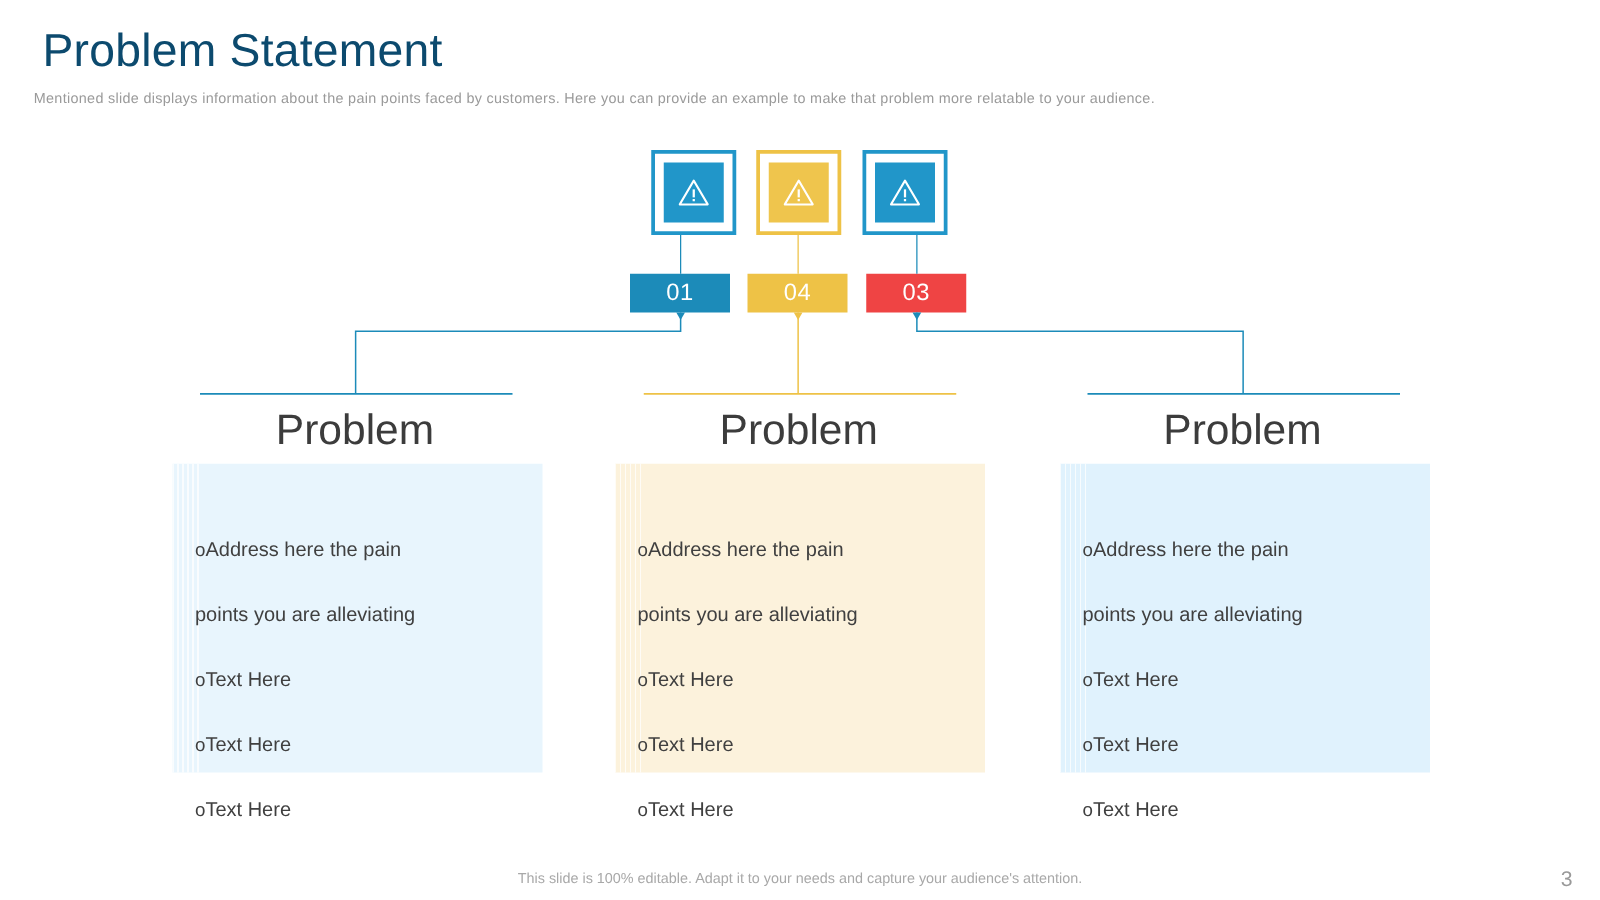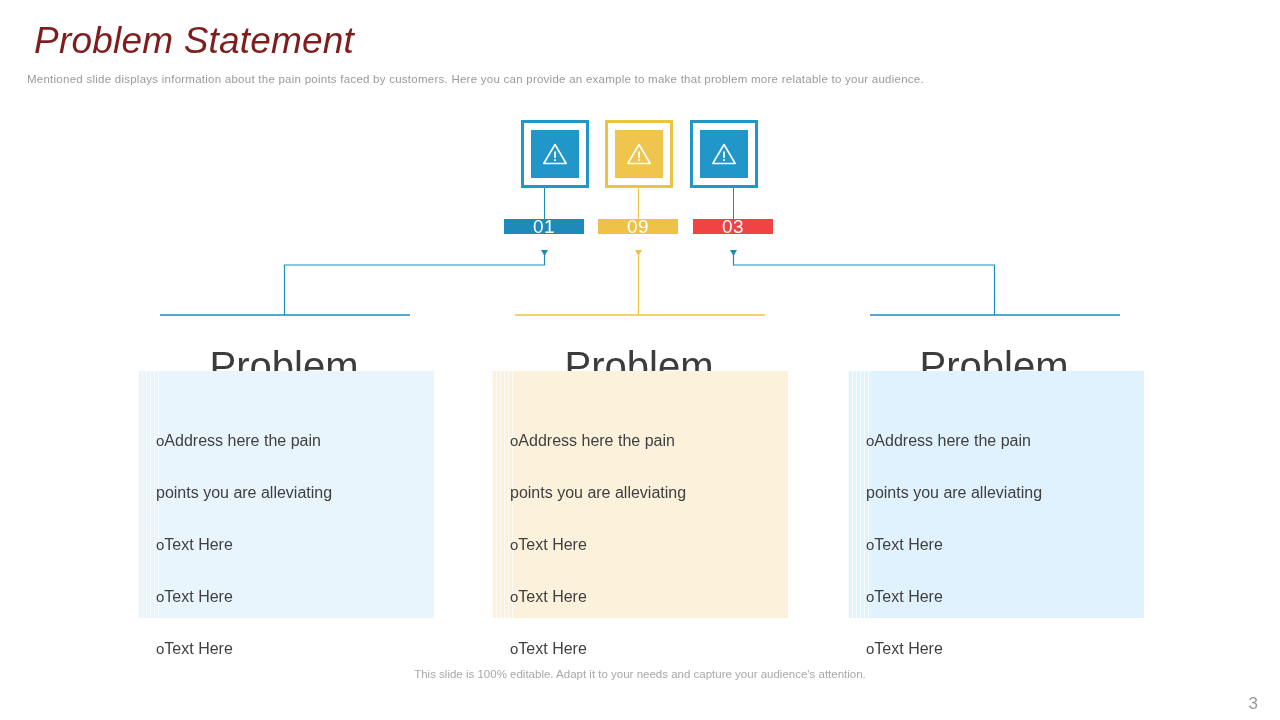--- a/index.html
+++ b/index.html
@@ -18,25 +18,24 @@
     position: absolute;
     inset: 0;
   }
 
   
   .title {
     position: absolute;
     left: 34px;
     top: 20px;
     font-size: 37px;
-    color: #7f1d1d;
+    color: #0c4a6e;
     font-weight: 400;
     letter-spacing: 0.2px;
     white-space: nowrap;
-    font-style: italic;
   }
   .subtitle {
     position: absolute;
     left: 27px;
     top: 73px;
     font-size: 11.5px;
     color: #9a9a9a;
     letter-spacing: 0.25px;
     white-space: nowrap;
   }
@@ -67,21 +66,21 @@
   .tile-1 .inner { background: #2196c9; }
   .tile-2 { left: 605px; border-color: #eec246; }
   .tile-2 .inner { background: #efc54d; }
   .tile-3 { left: 690px; border-color: #2196c9; }
   .tile-3 .inner { background: #2196c9; }
 
   
   .numbar {
     position: absolute;
     top: 219px;
-    height: 15px;
+    height: 31px;
     width: 80px;
     color: #ffffff;
     font-size: 19px;
     display: flex;
     align-items: center;
     justify-content: center;
     letter-spacing: 0.5px;
   }
   .num-1 { left: 504px; background: #1c8bb9; }
   .num-2 { left: 598px; background: #eec246; }
@@ -91,25 +90,25 @@
   .connectors {
     position: absolute;
     left: 0; top: 0;
     width: 1280px; height: 720px;
     pointer-events: none;
   }
 
   
   .col-head {
     position: absolute;
-    font-size: 40px;
+    font-size: 34px;
     color: #3c3c3c;
     text-align: center;
     width: 300px;
-    top: 344px;
+    top: 325px;
   }
   .head-1 { left: 134px; }
   .head-2 { left: 489px; }
   .head-3 { left: 844px; }
 
   
   .panel {
     position: absolute;
     top: 371px;
     width: 296px;
@@ -143,21 +142,21 @@
     font-size: 15px;
     color: #404040;
   }
   .bullet-multi {
     line-height: 52px;
   }
 
   
   .footer-note {
     position: absolute;
-    top: 668px;
+    top: 697px;
     left: 0;
     width: 1280px;
     text-align: center;
     font-size: 11.5px;
     color: #a8a8a8;
   }
   .page-num {
     position: absolute;
     right: 22px;
     top: 694px;
@@ -203,21 +202,21 @@
         <svg width="26" height="24" viewBox="0 0 26 24">
           <path d="M13 2.5 L24.2 21.5 L1.8 21.5 Z" fill="none" stroke="#ffffff" stroke-width="1.6" stroke-linejoin="round"></path>
           <rect x="12.1" y="9.5" width="1.8" height="6.4" fill="#ffffff"></rect>
           <rect x="12.1" y="17.2" width="1.8" height="1.8" fill="#ffffff"></rect>
         </svg>
       </span>
     </div>
   </div>
 
   <div class="numbar num-1">01</div>
-  <div class="numbar num-2">09</div>
+  <div class="numbar num-2">04</div>
   <div class="numbar num-3">03</div>
 
   <svg class="connectors">
 
     <line x1="544.5" y1="188" x2="544.5" y2="219" stroke="#1c8bb9" stroke-width="1"></line>
     <line x1="638.5" y1="188" x2="638.5" y2="219" stroke="#eec246" stroke-width="1"></line>
     <line x1="733.5" y1="188" x2="733.5" y2="219" stroke="#1c8bb9" stroke-width="1"></line>
 
     <path d="M544.5 250 L544.5 265 L284.5 265 L284.5 315" fill="none" stroke="#1c8bb9" stroke-width="1.2"></path>
     <polygon points="544.5,256 541,250 548,250" fill="#1c8bb9"></polygon>

